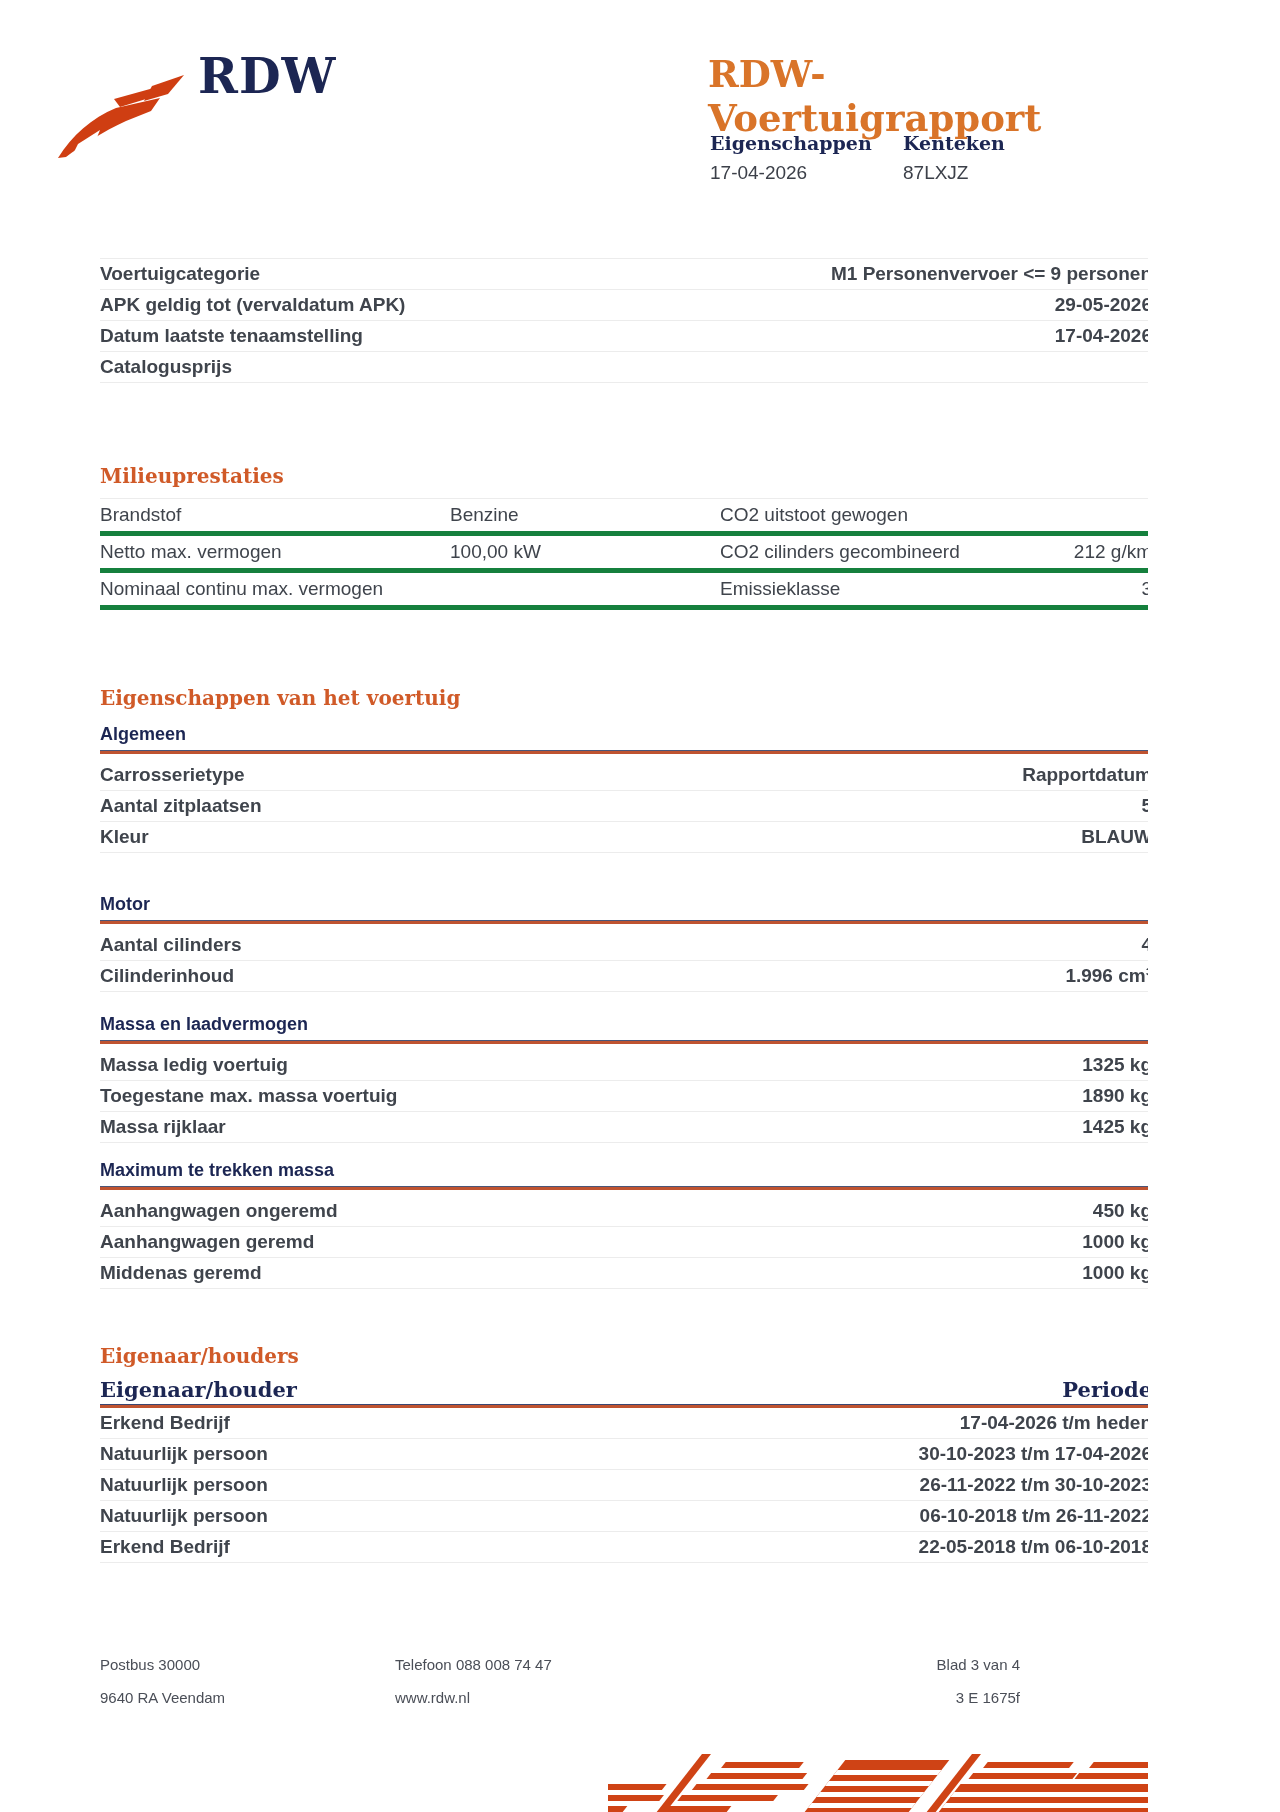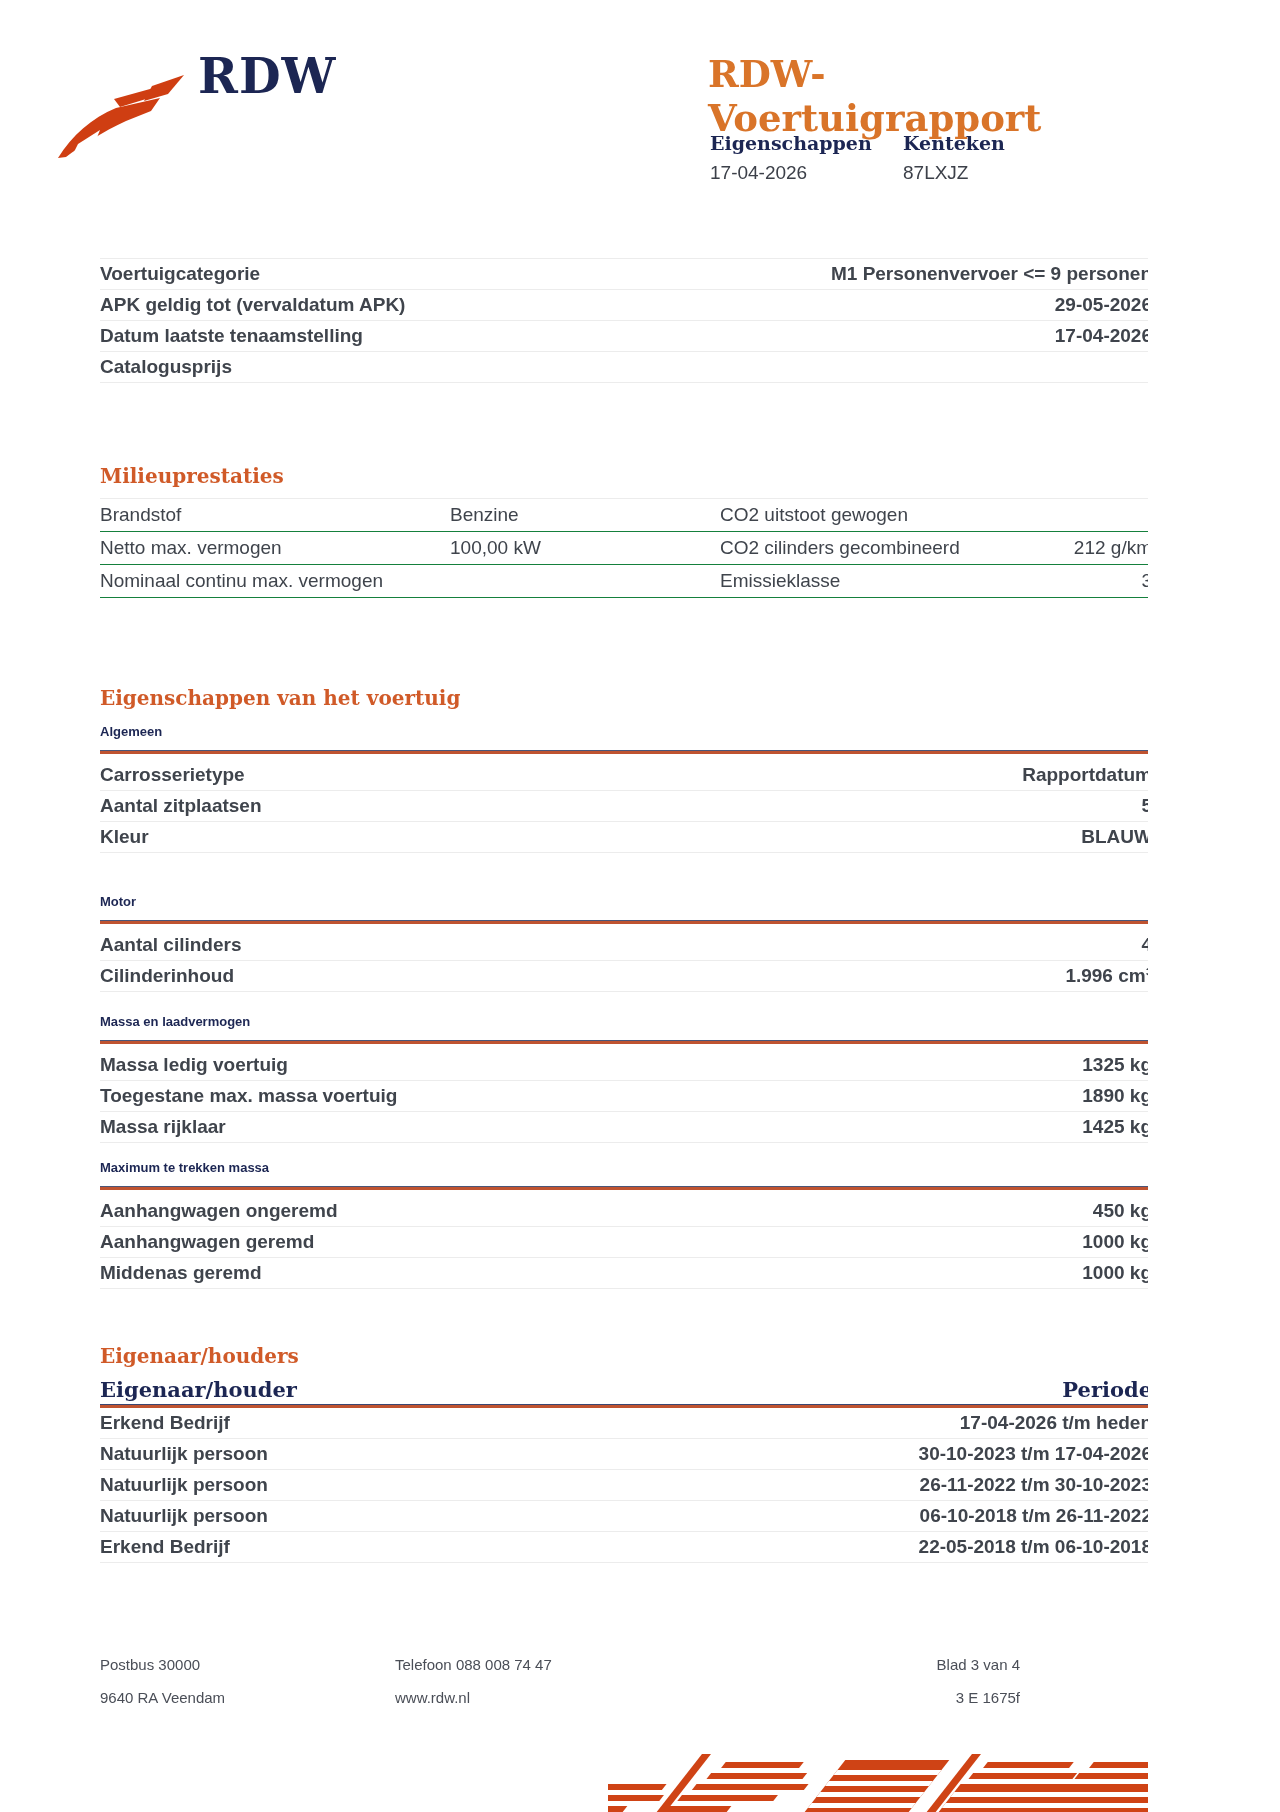--- a/index.html
+++ b/index.html
@@ -32,24 +32,24 @@
     font-family:"DejaVu Serif", serif; font-weight:bold; font-size:20px;
     color:#d05a28; height:30px;
   }
   .vrows { border-top:1px solid #ececec; }
   .vrow {
     display:flex; justify-content:space-between; align-items:center;
     height:30px; border-bottom:1px solid #ececec; font-size:19px; color:#3f444c;font-weight:bold;
   }
   .mrow {
     display:grid; grid-template-columns:350px 270px 1fr 170px; align-items:center;
-    height:32px; border-bottom:1px solid #15803d; font-size:19px; color:#3f444c;
+    height:32px; border-bottom:5px solid #15803d; font-size:19px; color:#3f444c;
   }
   .mrow .rv { text-align:right; }
-  .sub-title { font-size:13px; font-weight:bold; color:#1c2653; height:26px; }
+  .sub-title { font-size:18px; font-weight:bold; color:#1c2653; height:26px; }
   .sub-rule { height:0; border-top:1px solid #4a5578; border-bottom:3px solid #bf5330; }
   .sub-rows { padding-top:6px; }
   .erule { height:0; border-top:1px solid #3a4672; border-bottom:3px solid #bf5330; }
   .ehead {
     display:flex; justify-content:space-between; align-items:center; height:30px;
     font-family:"DejaVu Serif", serif; font-weight:bold; font-size:21px; color:#1c2653;text-align:center;
   }
 
   
   .footer { position:absolute; left:100px; right:128px; top:1656px; font-size:15px; color:#4a4e57; }

